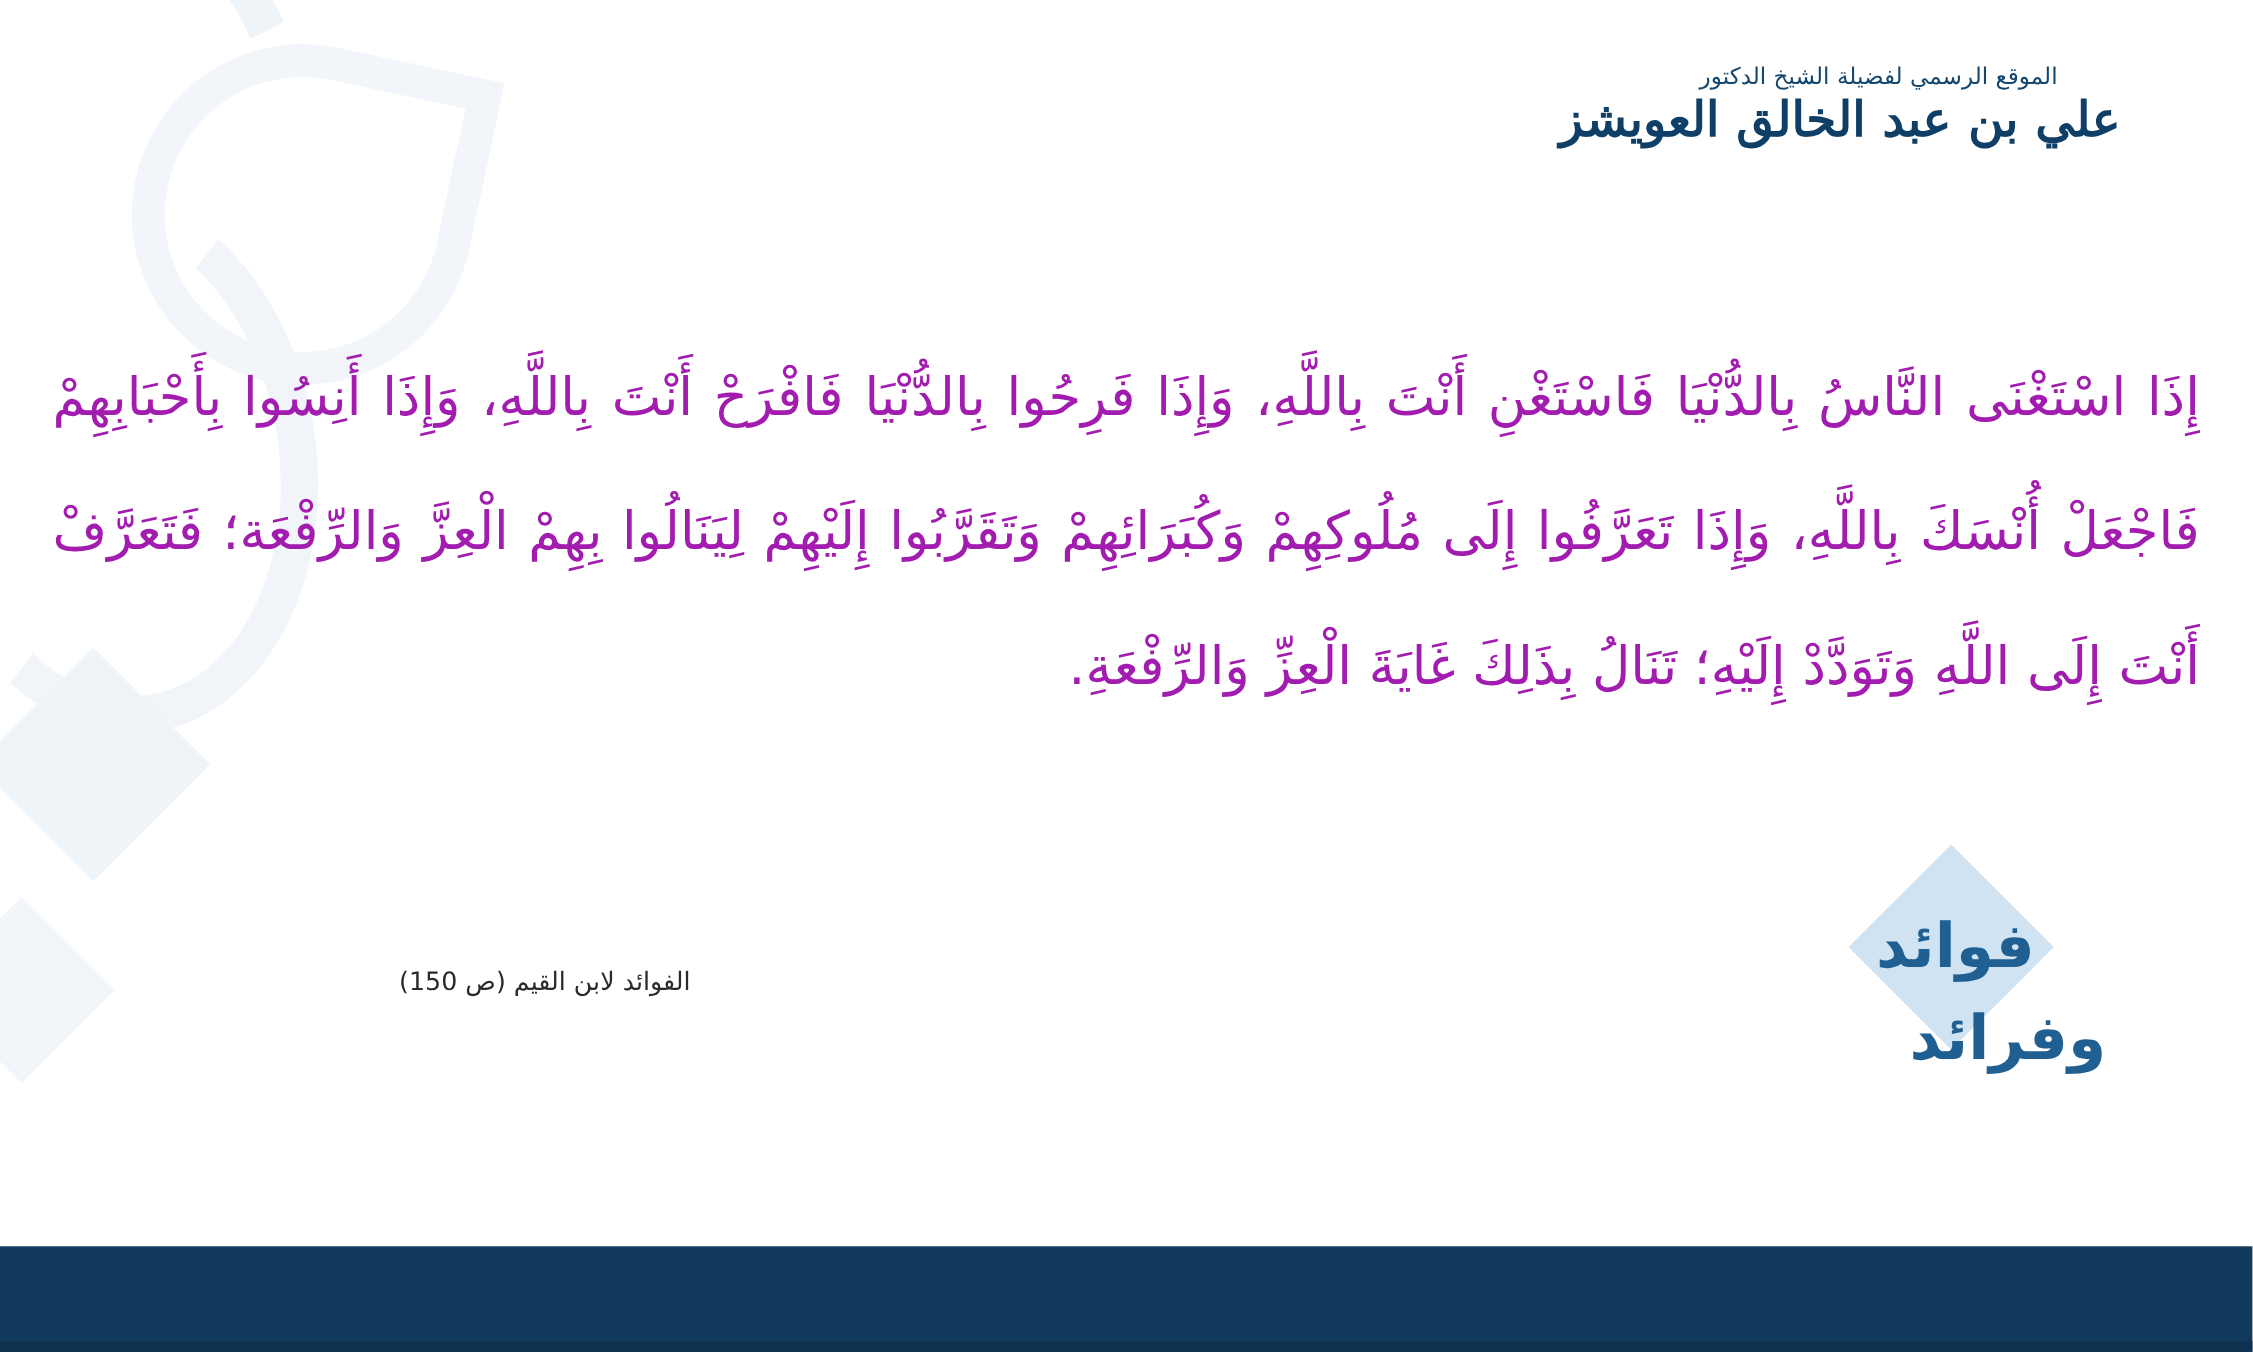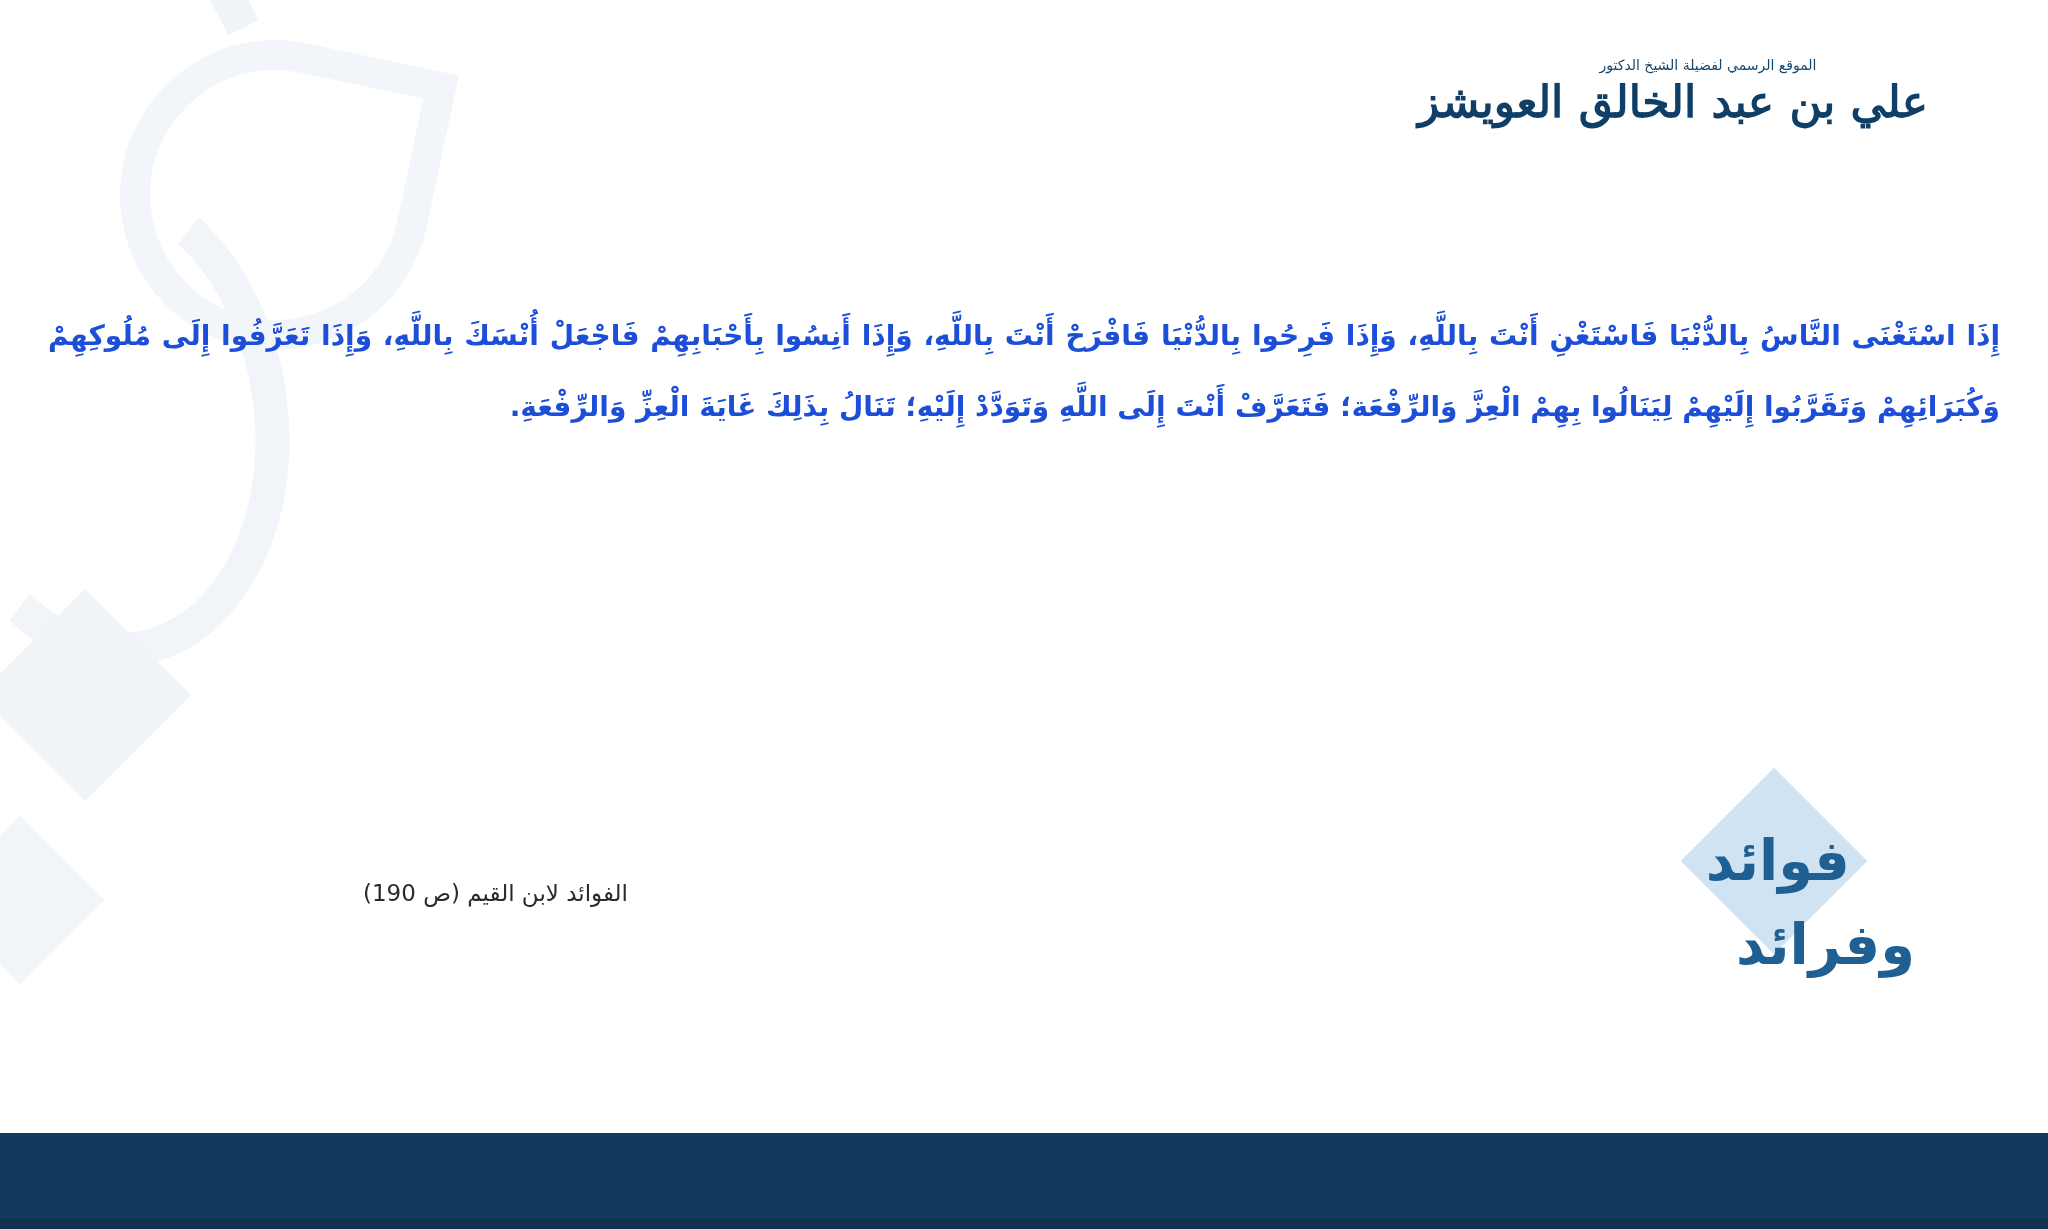--- a/index.html
+++ b/index.html
@@ -85,21 +85,21 @@
   .header-logo {
     position: absolute;
     top: 58px;
     right: 120px;
     width: 440px;
     text-align: center;
     color: #14476e;
     direction: rtl;
   }
   .header-logo .line-small {
-    font-size: 14px;
+    font-size: 21px;
     letter-spacing: 0.5px;
     color: #14476e;
     line-height: 1.1;
     white-space: nowrap;
   }
   .header-logo .line-big {
     margin-top: 4px;
     font-size: 44px;
     font-weight: bold;
     color: #0f3f66;
@@ -110,25 +110,25 @@
 
   
   .quote {
     position: absolute;
     top: 300px;
     right: 48px;
     left: 48px;
     direction: rtl;
     text-align: justify;
     text-align-last: right;
-    color: #1d4ed8;
-    font-size: 28px;
+    color: #a21caf;
+    font-size: 48px;
     line-height: 2.55;
     font-family: "DejaVu Sans", "Liberation Sans", sans-serif;
-    font-weight: 700;
+    font-weight: 400;
   }
 
   
   .source {
     position: absolute;
     top: 880px;
     right: 1420px;
     font-size: 23px;
     color: #2a2a2a;
     direction: rtl;
@@ -213,21 +213,21 @@
     <div class="wm4"></div>
   </div>
 
   <div class="header-logo">
     <div class="line-small">الموقع الرسمي لفضيلة الشيخ الدكتور</div>
     <div class="line-big">علي بن عبد الخالق العويشز</div>
   </div>
 
   <div class="quote">إِذَا اسْتَغْنَى النَّاسُ بِالدُّنْيَا فَاسْتَغْنِ أَنْتَ بِاللَّهِ، وَإِذَا فَرِحُوا بِالدُّنْيَا فَافْرَحْ أَنْتَ بِاللَّهِ، وَإِذَا أَنِسُوا بِأَحْبَابِهِمْ فَاجْعَلْ أُنْسَكَ بِاللَّهِ، وَإِذَا تَعَرَّفُوا إِلَى مُلُوكِهِمْ وَكُبَرَائِهِمْ وَتَقَرَّبُوا إِلَيْهِمْ لِيَنَالُوا بِهِمْ الْعِزَّ وَالرِّفْعَة؛ فَتَعَرَّفْ أَنْتَ إِلَى اللَّهِ وَتَوَدَّدْ إِلَيْهِ؛ تَنَالُ بِذَلِكَ غَايَةَ الْعِزِّ وَالرِّفْعَةِ.</div>
 
-  <div class="source">الفوائد لابن القيم (ص 190)</div>
+  <div class="source">الفوائد لابن القيم (ص 150)</div>
 
   <div class="brand">
     <div class="diamond"></div>
     <div class="word-top">فوائد</div>
     <div class="word-bottom">وفرائد</div>
   </div>
 
   <div class="bar-light"></div>
   <div class="bar-dark"></div>
   <div class="bar-accent"></div>

